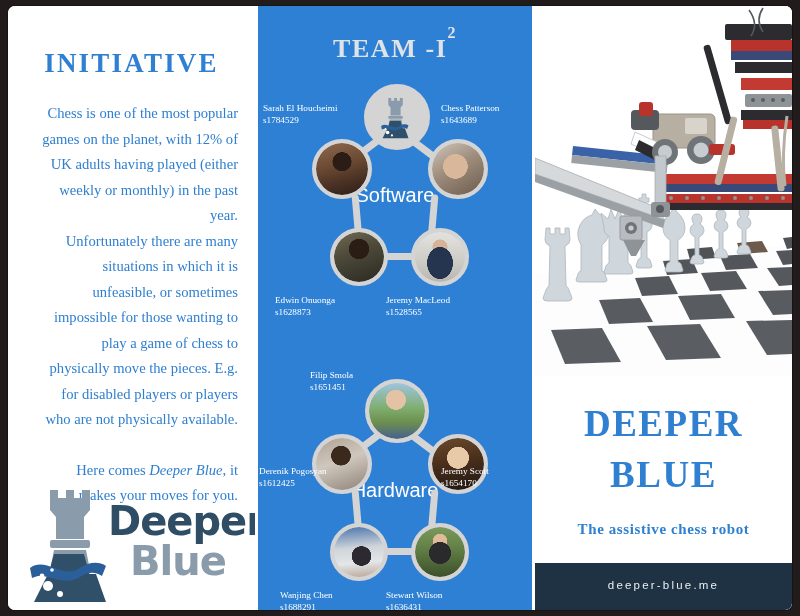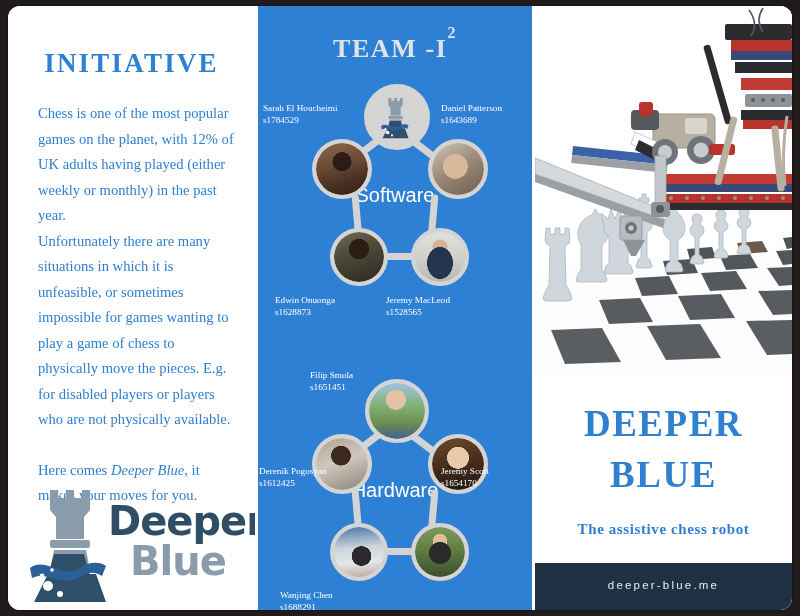--- a/index.html
+++ b/index.html
@@ -7,21 +7,21 @@
     background: #211b1b;
     width: 800px; height: 616px;
     overflow: hidden;
     font-family: "Liberation Sans", sans-serif;
   }
   #brochure {
     position: absolute;
     left: 8px; top: 6px;
     width: 784px; height: 604px;
     background: #ffffff;
-    border-radius: 12px;
+    border-radius: 7px;
     overflow: hidden;
     box-shadow: 0 0 0 1px rgba(0,0,0,0.25);
   }
 
   
   #panel-left {
     position: absolute;
     left: 0; top: 0;
     width: 247px; height: 604px;
     background: #ffffff;
@@ -39,20 +39,21 @@
     color: #2f80d0;
   }
   #initiative-body {
     position: absolute;
     left: 30px; top: 95px;
     width: 200px;
     font-family: "Liberation Serif", serif;
     font-size: 14.6px;
     line-height: 25.5px;
     color: #2e7fd0;
+    text-align: right;
   }
   #initiative-body p { margin: 0 0 0 0; }
   #initiative-body p.spaced { margin-top: 25px; }
   #initiative-body em { font-style: italic; }
 
   
   #logo-block {
     position: absolute;
     left: 14px; bottom: 6px;
     width: 225px; height: 122px;
@@ -216,21 +217,21 @@
 </head>
 <body>
 
 <div id="brochure">
 
   <div id="panel-left">
     <div id="initiative-title">INITIATIVE</div>
 
     <div id="initiative-body">
       <p>Chess is one of the most popular games on the planet, with 12% of UK adults having played (either weekly or monthly) in the past year.</p>
-      <p>Unfortunately there are many situations in which it is unfeasible, or sometimes impossible for games wanting to play a game of chess to physically move the pieces. E.g. for disabled players or players who are not physically available.</p>
+      <p>Unfortunately there are many situations in which it is unfeasible, or sometimes impossible for those wanting to play a game of chess to physically move the pieces. E.g. for disabled players or players who are not physically available.</p>
       <p class="spaced"><span>Here comes </span><em>Deeper Blue</em><span>, it makes your moves for you.</span></p>
     </div>
 
     <div id="logo-block">
       <div id="logo-mark">
         <svg viewBox="0 0 92 122" width="92" height="122" aria-hidden="true">
 
           <path d="M22 8 h8 v8 h8 v-8 h8 v8 h8 v-8 h8 v20 l-6 7 v22 h-28 v-22 l-6 -7 z" fill="#8a9bab"></path>
           <rect x="22" y="58" width="40" height="8" rx="2" fill="#8a9bab"></rect>
           <path d="M26 68 h32 l4 20 h-40 z" fill="#8a9bab"></path>
@@ -290,21 +291,21 @@
         <span>Sarah El Houcheimi</span>
         <span class="cid">s1784529</span>
       </div>
 
       <div class="node" style="left:200px;top:133px;width:60px;height:60px;margin-left:-30px;">
         <div class="photo" style="background:
             radial-gradient(circle at 45% 45%, #d9b79a 0 30%, transparent 31%),
             linear-gradient(150deg,#cfc6bb 0%,#9e8d7c 45%,#6d5c4d 100%);"></div>
       </div>
       <div class="caption" style="left:183px;top:96px;">
-        <span>Daniel Patterson</span>
+        <span>Chess Patterson</span>
         <span class="cid">s1643689</span>
       </div>
 
       <div class="node" style="left:101px;top:222px;width:58px;height:58px;margin-left:-29px;">
         <div class="photo" style="background:
             radial-gradient(circle at 50% 34%, #2a1d14 0 24%, transparent 25%),
             linear-gradient(160deg,#6f6a54 0%,#4d4a3a 40%,#2b2a22 100%);"></div>
       </div>
       <div class="caption" style="left:17px;top:288px;">
         <span>Edwin Onuonga</span>
@@ -371,20 +372,24 @@
       <div class="caption" style="left:22px;top:288px;">
         <span>Wanjing Chen</span>
         <span class="cid">s1688291</span>
       </div>
 
       <div class="node" style="left:182px;top:222px;width:58px;height:58px;margin-left:-29px;">
         <div class="photo" style="background:
             radial-gradient(circle at 50% 52%, #2a2a2c 0 30%, transparent 31%),
             radial-gradient(circle at 50% 28%, #e0bb9a 0 16%, transparent 17%),
             linear-gradient(180deg,#7d9a5c 0%,#5d7a42 50%,#3c4f2c 100%);"></div>
+      </div>
+      <div class="caption" style="left:128px;top:288px;">
+        <span>Stewart Wilson</span>
+        <span class="cid">s1636431</span>
       </div>
 
       <div class="cluster-label" style="top:178px;">Hardware</div>
     </div>
   </div>
 
   <div id="panel-right">
 
     <div id="robot-photo">
       <svg viewBox="0 0 257 370" width="257" height="370" aria-hidden="true">

